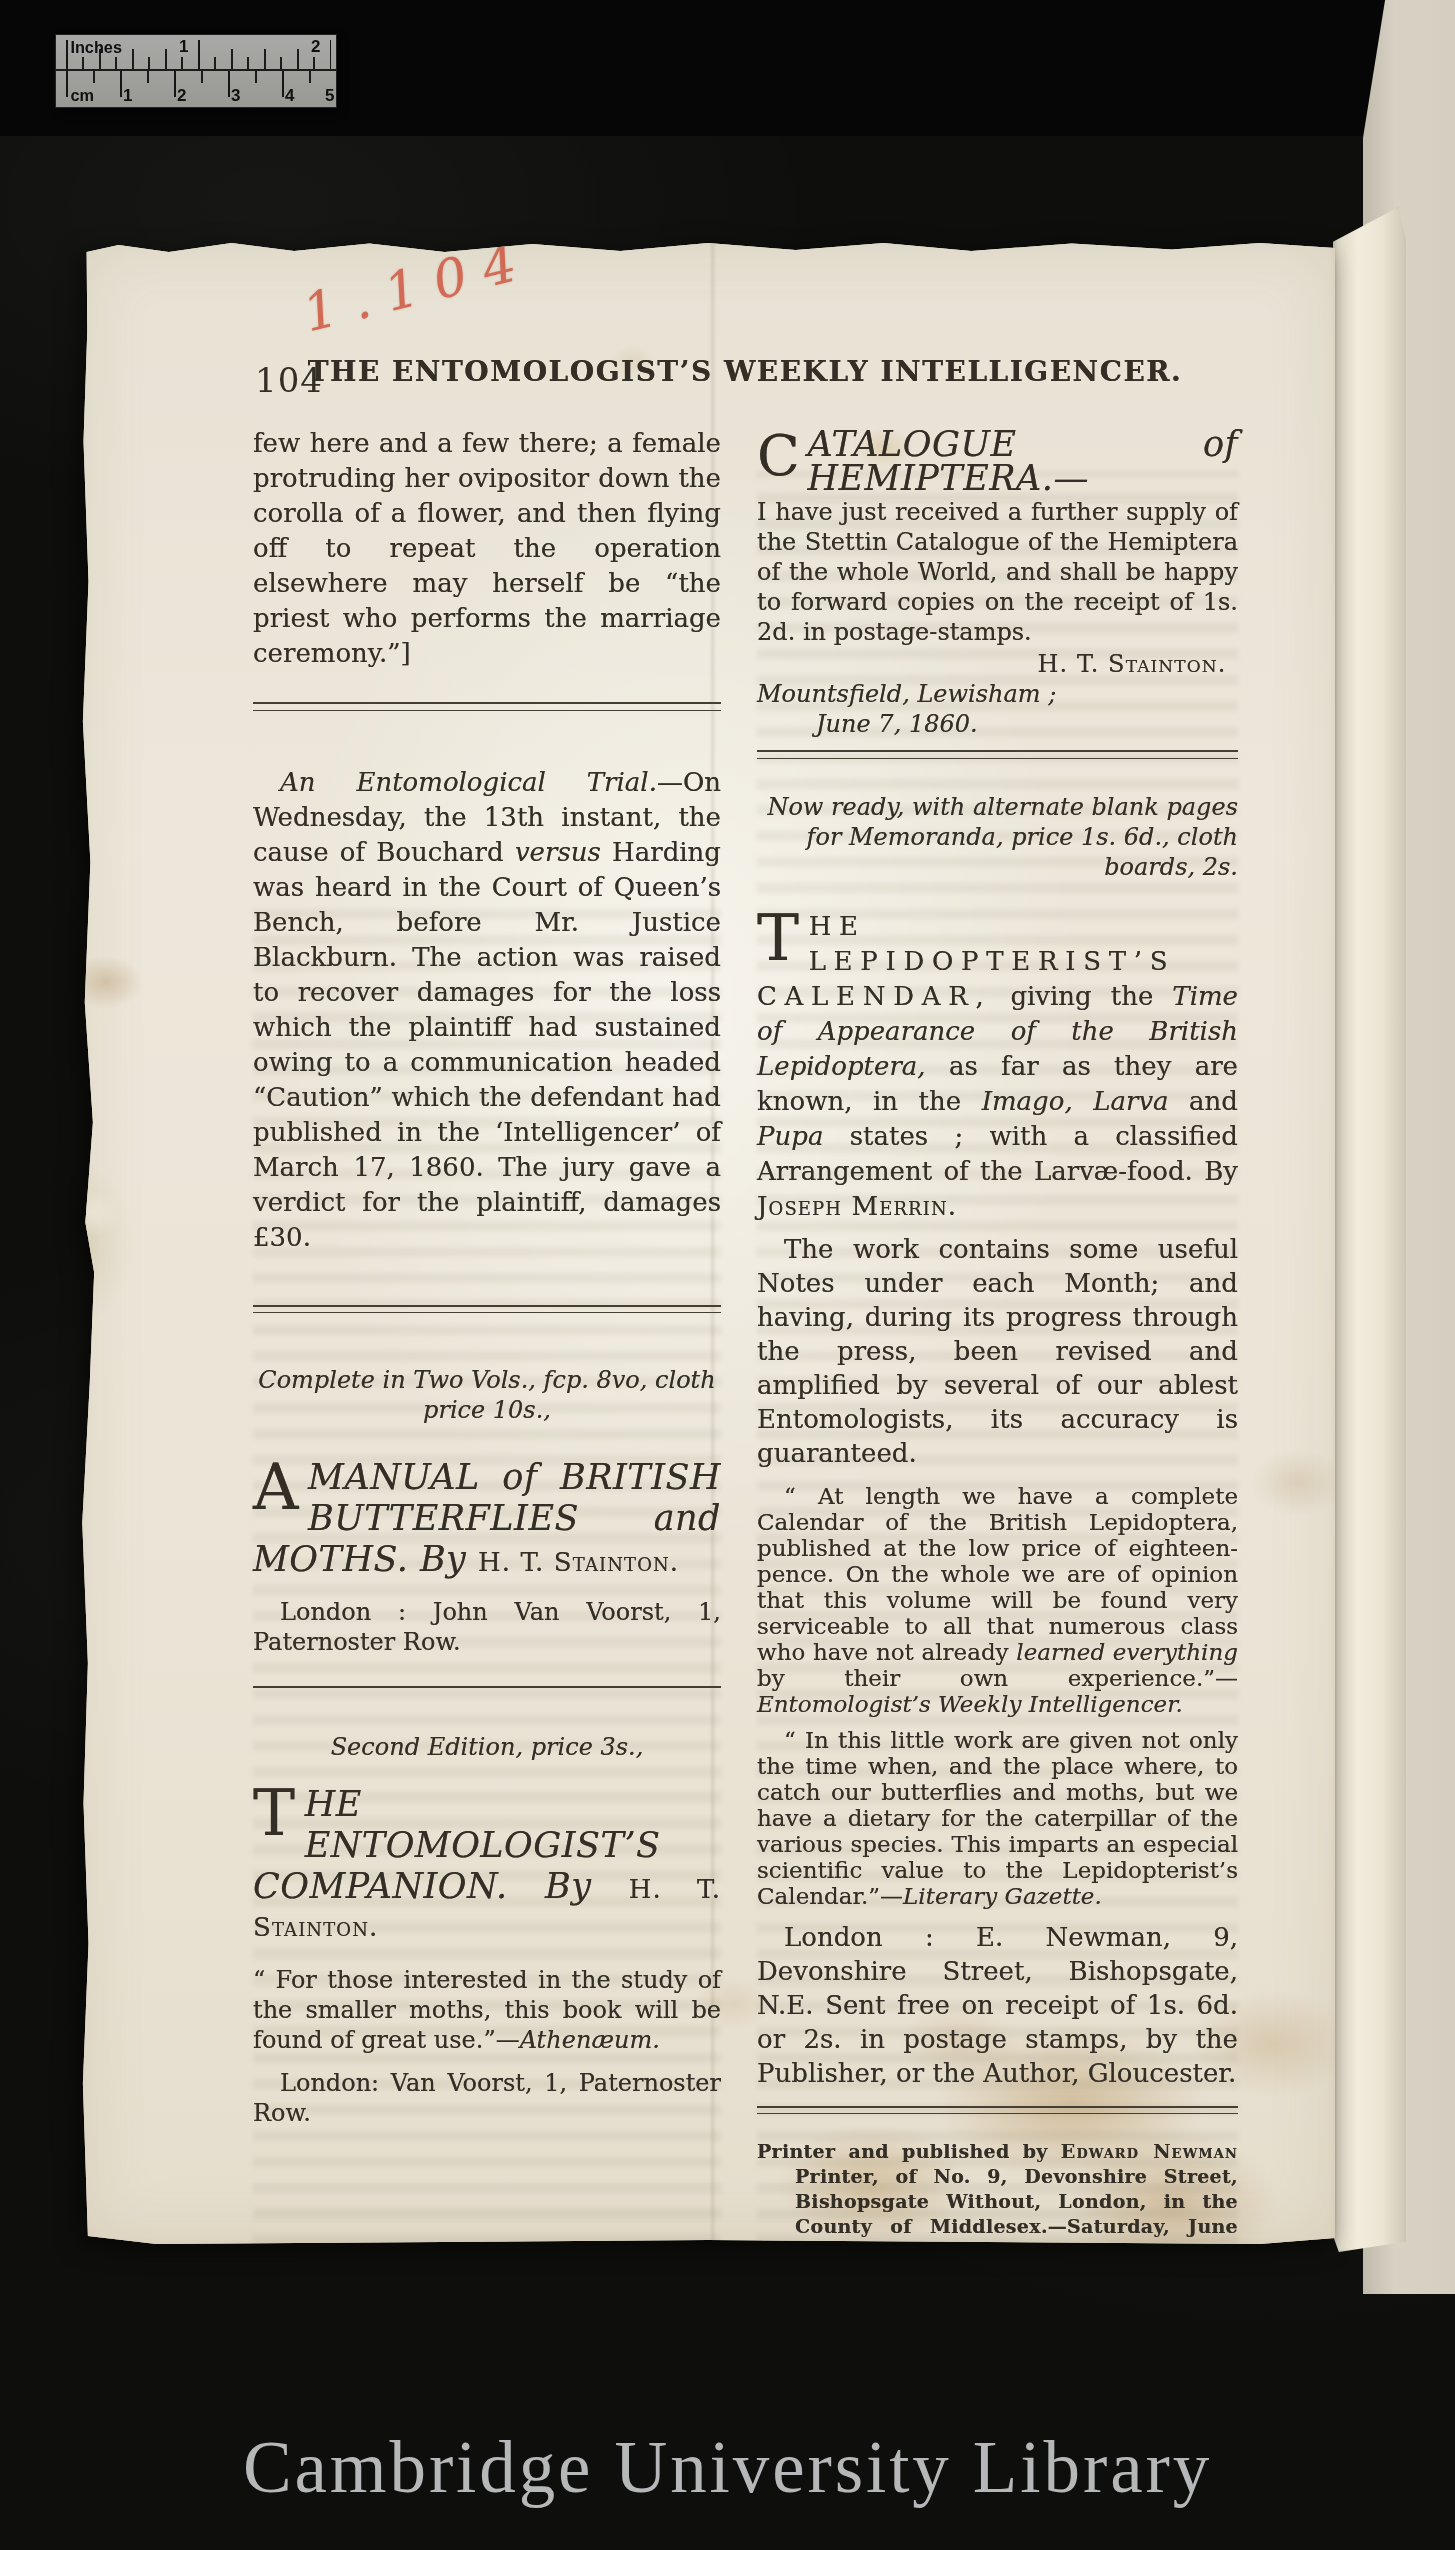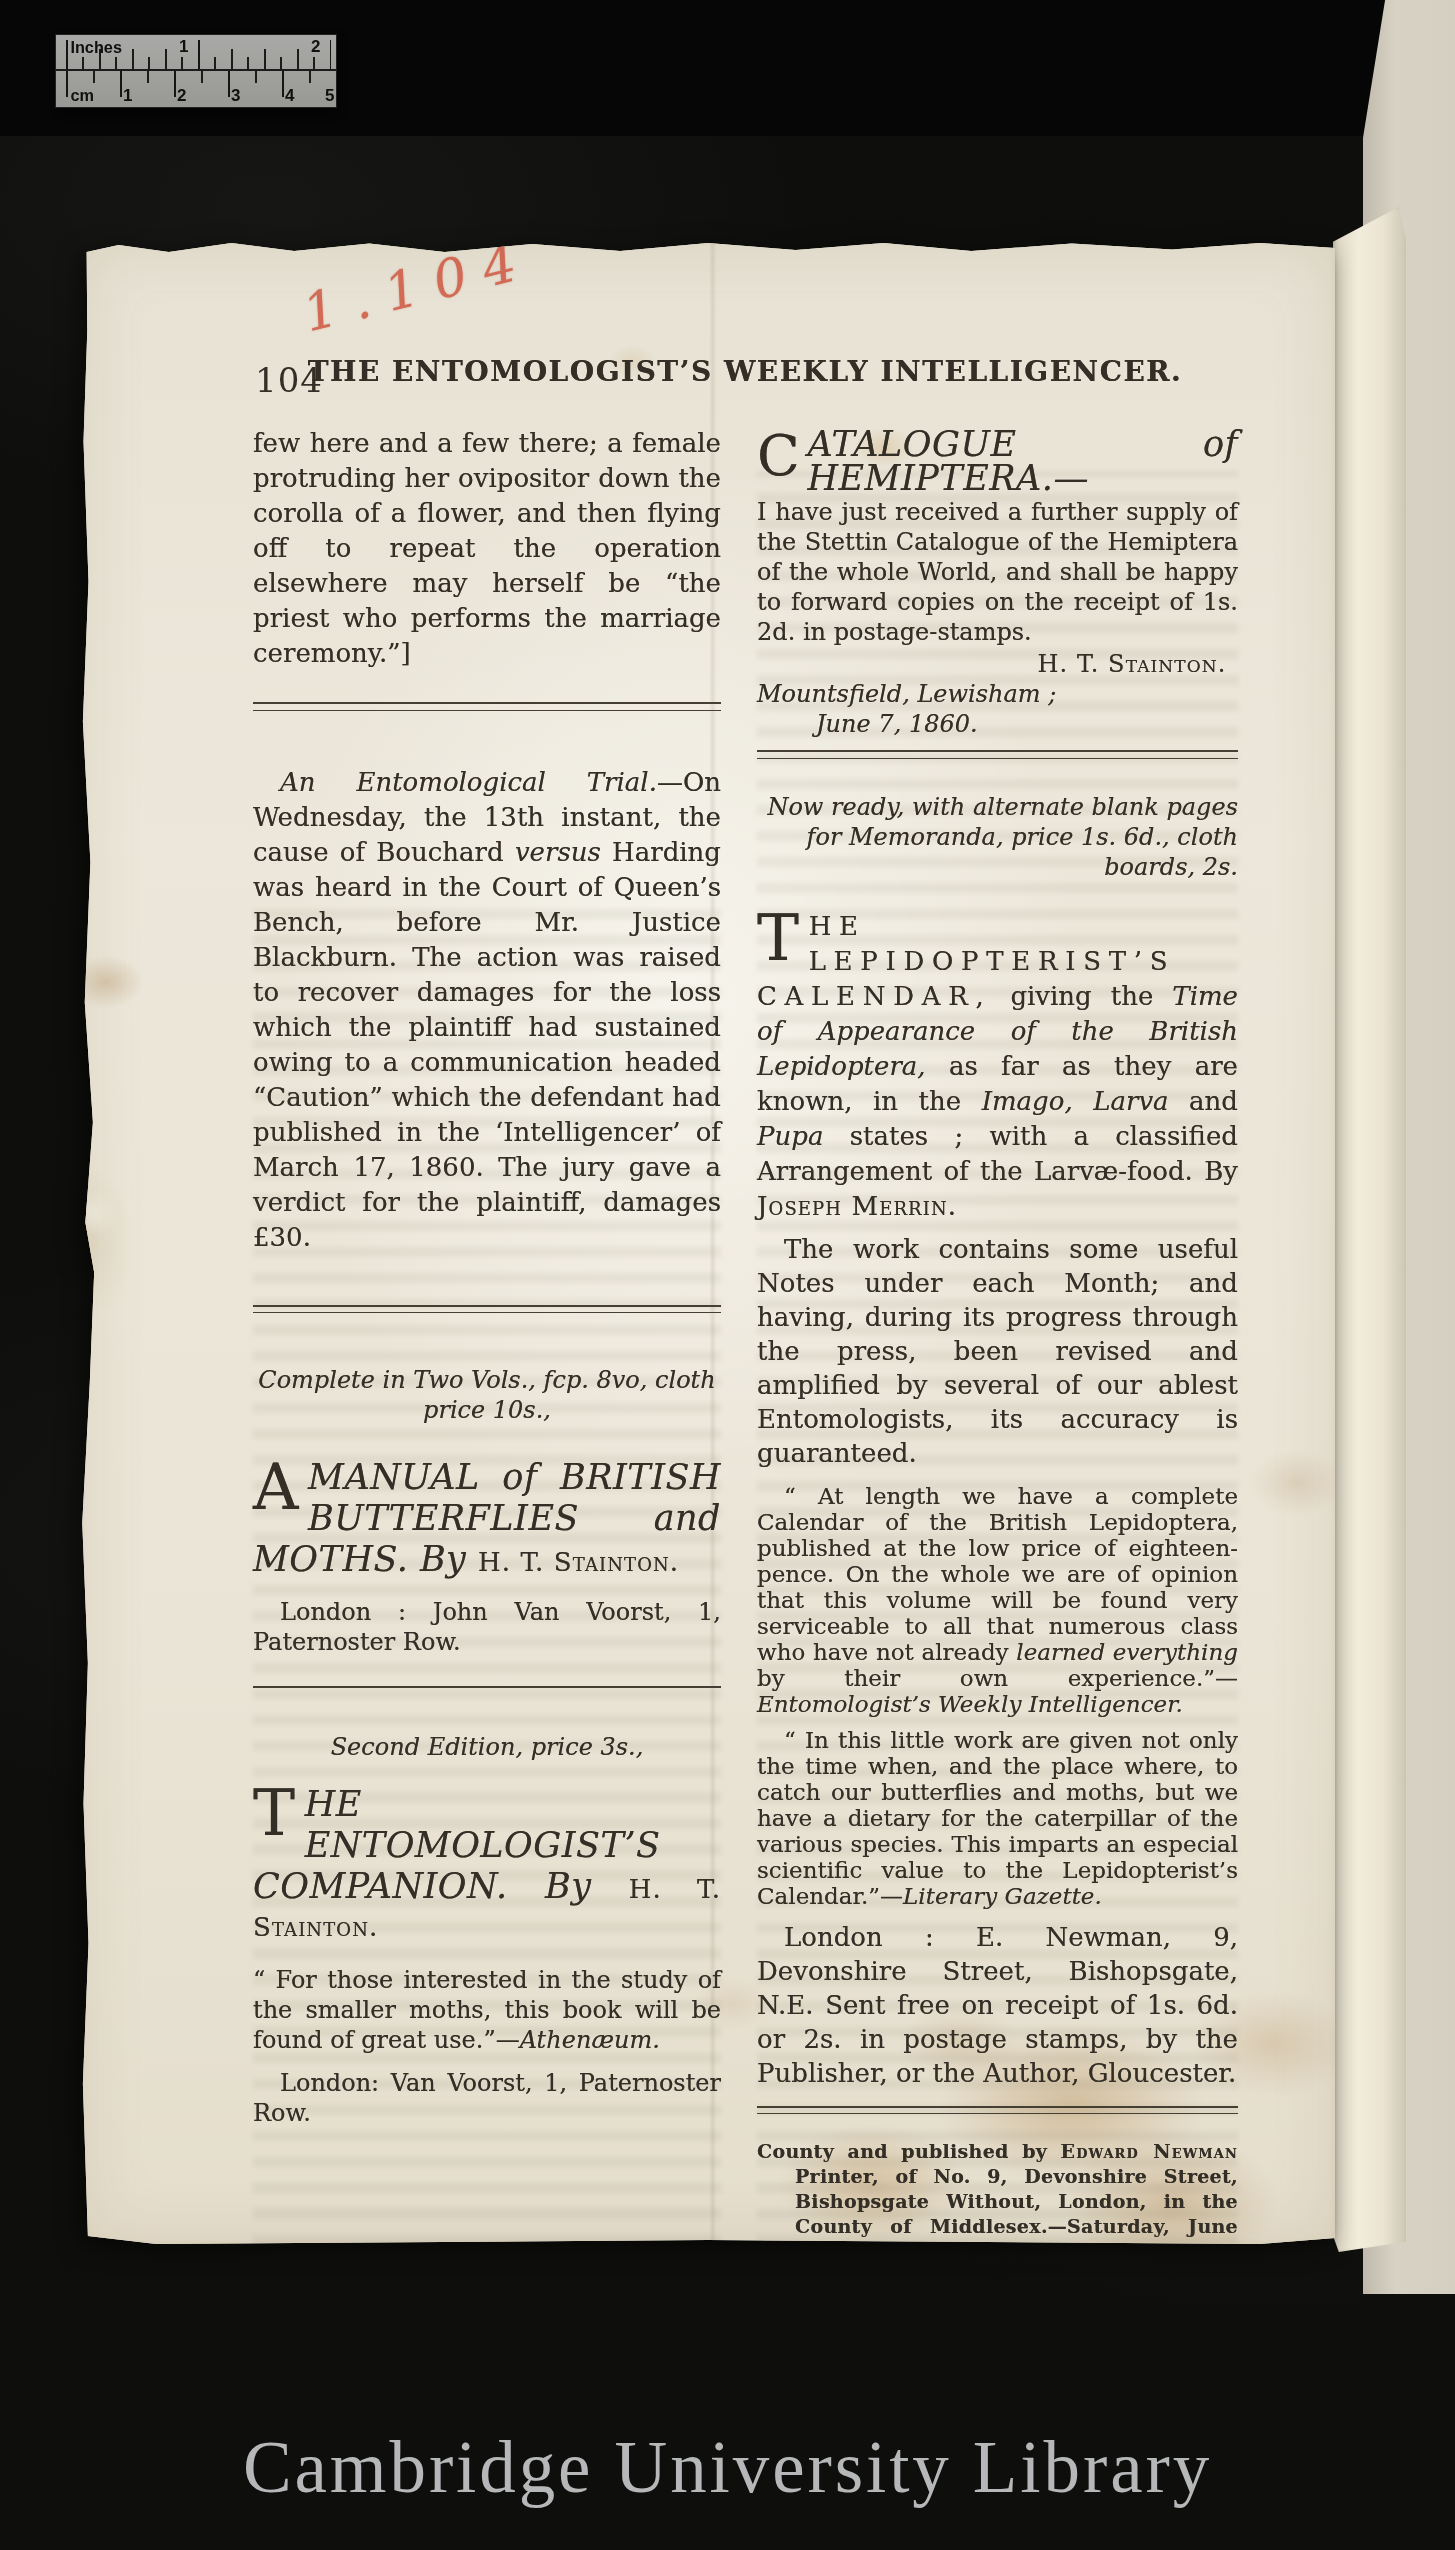--- a/index.html
+++ b/index.html
@@ -195,21 +195,21 @@
       <p class="t-lg ind" style="margin-top:7.7px;clear:left;line-height:34px;">The work contains some useful Notes under each Month;  and having, during its progress through the press, been revised and amplified by several of our ablest Entomologists, its accuracy is guaranteed.</p>
 
       <p class="t-sm ind" style="margin-top:13.4px;"><span>“ At length we have a complete Calendar of the British Lepidoptera, published at the low price of eighteen-pence. On the whole we are of opinion that this volume will be found very serviceable to all that numerous class who have not already </span><span class="it">learned everything</span><span> by their own experience.”—</span><span class="it">Entomologist’s Weekly Intelligencer.</span></p>
 
       <p class="t-sm ind" style="margin-top:9.6px;"><span>“ In this little work are given not only the time when, and the place where, to catch our butterflies and moths, but we have a dietary for the caterpillar of the various species.  This imparts an especial scientific value to the Lepidopterist’s Calendar.”—</span><span class="it">Literary Gazette.</span></p>
 
       <p class="t-lg ind" style="margin-top:11.5px;line-height:34px;">London :  E. Newman, 9, Devonshire Street, Bishopsgate, N.E.  Sent free on receipt of 1s. 6d. or 2s. in postage stamps, by the Publisher, or the Author, Gloucester.</p>
 
       <div class="drule" style="margin-top:15.3px;"></div>
 
-      <p class="t-xs colophon" style="margin-top:25px;"><span>County and published by </span><span class="sc">Edward Newman</span><span> Printer, of No. 9, Devonshire Street, Bishopsgate Without, London, in the County of Middlesex.—Saturday, June 30, 1860.</span></p>
+      <p class="t-xs colophon" style="margin-top:25px;"><span>Printer and published by </span><span class="sc">Edward Newman</span><span> Printer, of No. 9, Devonshire Street, Bishopsgate Without, London, in the County of Middlesex.—Saturday, June 30, 1860.</span></p>
     </div>
 
   </div>
   </div>
 
   <div class="watermark">Cambridge University Library</div>
 
 </div>
 
 

